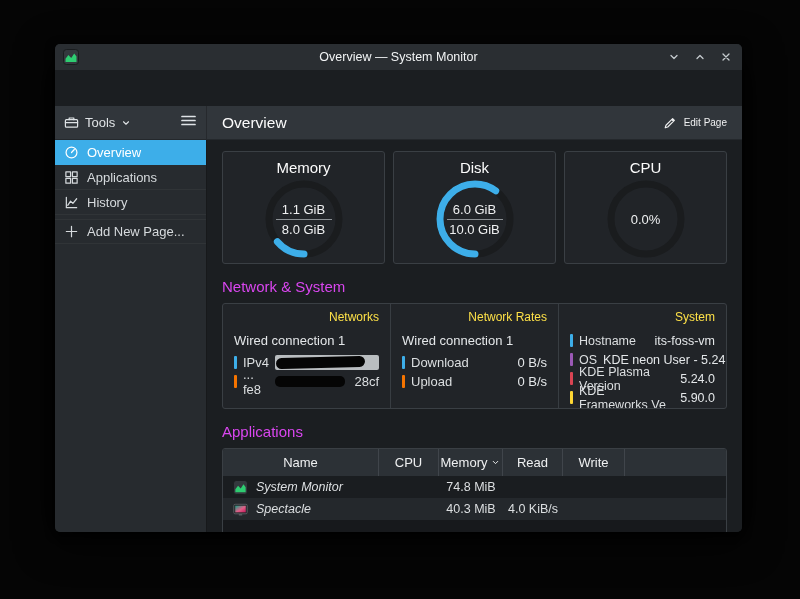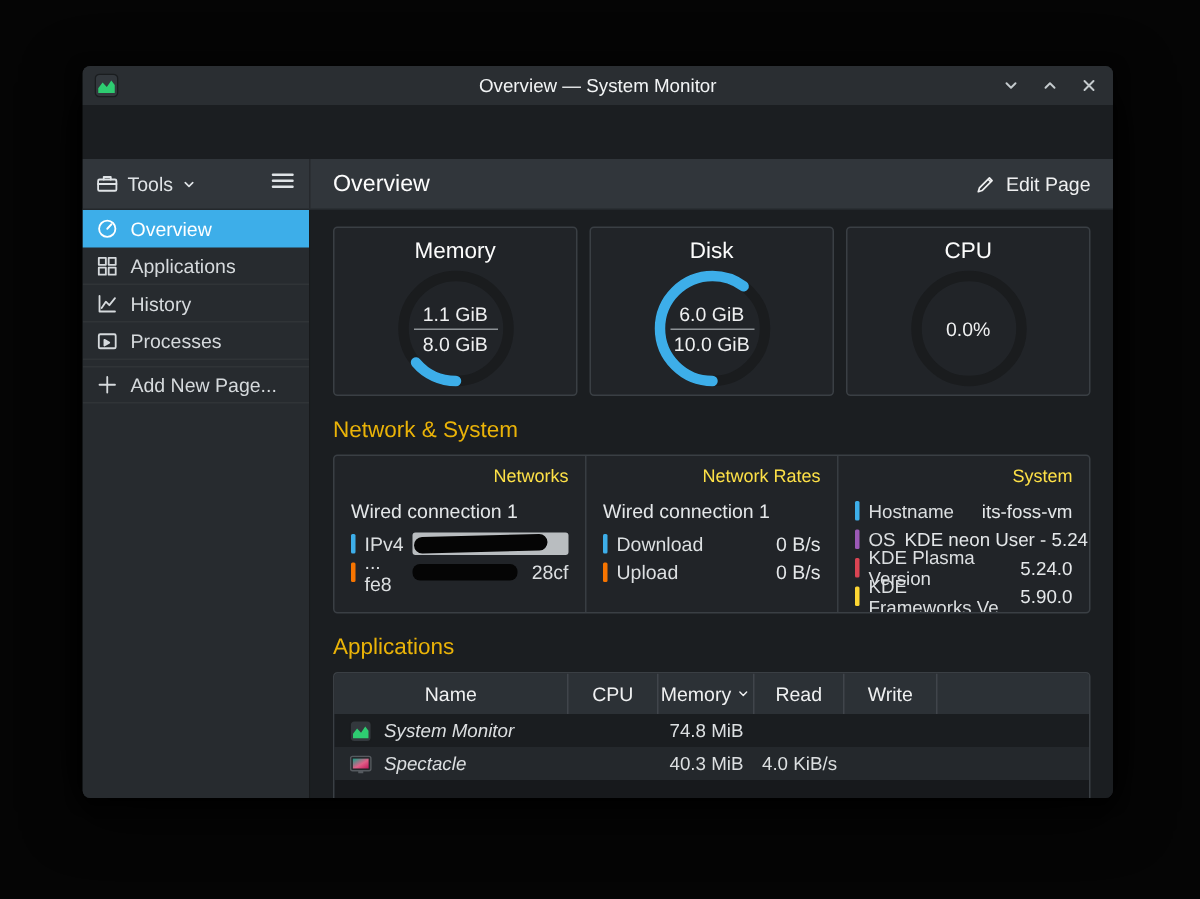--- a/index.html
+++ b/index.html
@@ -23,21 +23,21 @@
   
   .toolbar { height:34px; background:#31363b; display:flex; flex:0 0 auto;
     border-bottom:1px solid #24282c;margin-top:36px; }
   .toolbar-left { width:152px; flex:0 0 auto; display:flex; align-items:center;
     padding:0 9px; border-right:1px solid #26292d; }
   .tools-btn { display:flex; align-items:center; gap:6px; color:#dfe3e6; font-size:13px; }
   .hamburger { margin-left:auto; color:#dfe3e6; }
   .toolbar-main { flex:1; display:flex; align-items:center; padding:0 15px; }
   .page-title { font-size:15.5px; color:#fcfcfc; }
   .edit-page { margin-left:auto; display:flex; align-items:center; gap:7px;
-    color:#eff0f1; font-size:13px; }
+    color:#eff0f1; font-size:10px; }
 
   
   .win-body { flex:1; display:flex; min-height:0; }
   .sidebar { width:152px; flex:0 0 auto; background:#272b2f; border-right:1px solid #17191b; }
   .side-item { height:25px; display:flex; align-items:center; gap:8px; padding:0 9px;
     color:#d6dadd; font-size:13px; border-bottom:1px solid rgba(255,255,255,.045); }
   .side-item.selected { background:#3daee9; color:#fff; border-bottom-color:transparent; }
   .side-item.add-new { margin-top:4px; border-top:1px solid rgba(255,255,255,.045); }
   .side-icon { width:15px; height:15px; flex:0 0 auto; }
 
@@ -47,21 +47,21 @@
   .cards-row { display:flex; gap:8px; }
   .card { background:#212428; border:1px solid #3a3f44; border-radius:3px; }
   .sensor-card { flex:1; height:113px; overflow:hidden; }
   .sensor-title { text-align:center; font-size:15px; color:#fcfcfc; margin-top:7px; }
   .gauge { position:relative; width:84px; height:84px; margin:1px auto 0; }
   .gauge svg { position:absolute; inset:0; }
   .gauge-center { position:absolute; inset:0; display:flex; flex-direction:column;
     align-items:center; justify-content:center; color:#eff0f1; font-size:13px; }
   .frac-line { width:56px; height:1px; background:#8d9296; margin:2px 0; }
 
-  .section-title { font-size:15px; color:#eab308; margin:14px 0 8px; font-weight:400; }
+  .section-title { font-size:15px; color:#d946ef; margin:14px 0 8px; font-weight:400; }
 
   
   .net-card { height:106px; display:flex; overflow:hidden; }
   .net-col { flex:1; padding:6px 11px 0; min-width:0; }
   .net-col + .net-col { border-left:1px solid #383d42; }
   .net-col-title { text-align:right; font-size:12px; color:#fde047; }
   .conn-label { font-size:13px; color:#e4e7e9; margin:9px 0 5px; }
   .net-row { display:flex; align-items:center; gap:6px; height:19px; font-size:13px; color:#dcdfe1; }
   .color-bar { width:3px; height:13px; flex:0 0 auto; border-radius:1px; }
   .net-value { margin-left:auto; color:#e4e7e9; }
@@ -173,27 +173,20 @@
           </svg>
           <span>Applications</span>
         </div>
         <div class="side-item">
           <svg class="lineart side-icon" viewBox="0 0 16 16">
             <path d="M2.5 2.5 V13.5 H13.5"></path>
               <path d="M4 11 L7 6.5 L9.5 9 L13.5 4"></path>
           </svg>
           <span>History</span>
         </div>
-        <div class="side-item">
-          <svg class="lineart side-icon" viewBox="0 0 16 16">
-            <rect x="2" y="3" width="12" height="10" rx="1"></rect>
-              <path d="M6 7 L9.4 9 L6 11 Z" fill="currentColor"></path>
-          </svg>
-          <span>Processes</span>
-        </div>
         <div class="side-item add-new">
           <svg class="lineart side-icon" viewBox="0 0 16 16">
             <path d="M8 2.5 V13.5 M2.5 8 H13.5"></path>
           </svg>
           <span>Add New Page...</span>
         </div>
       </aside>
 
       <main class="content">
 

